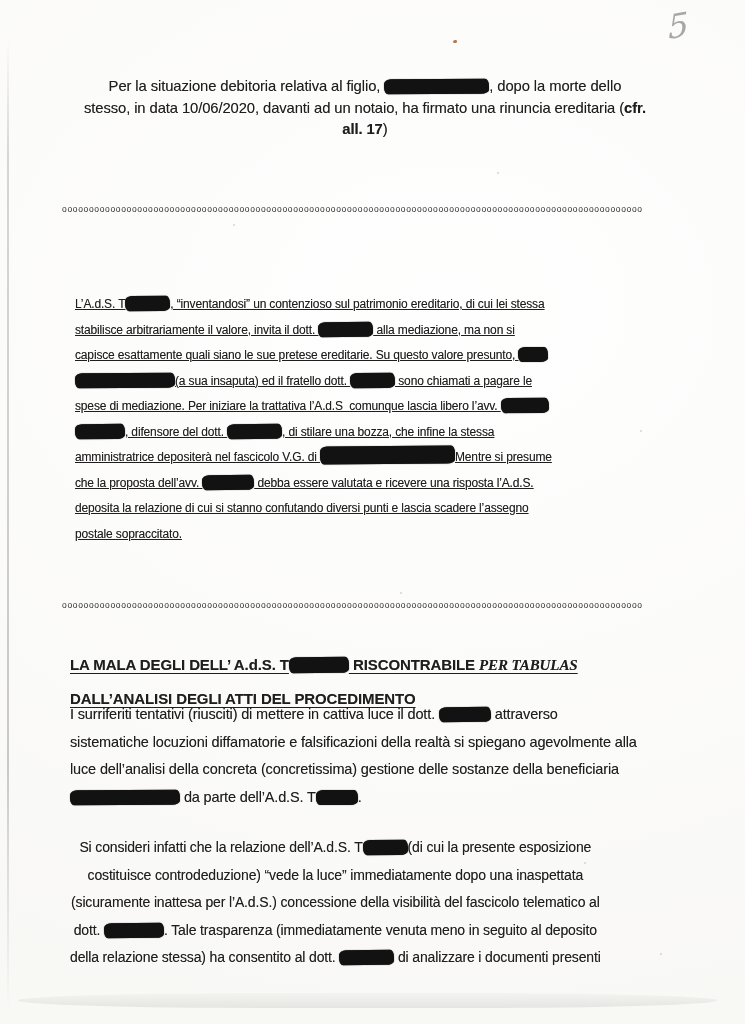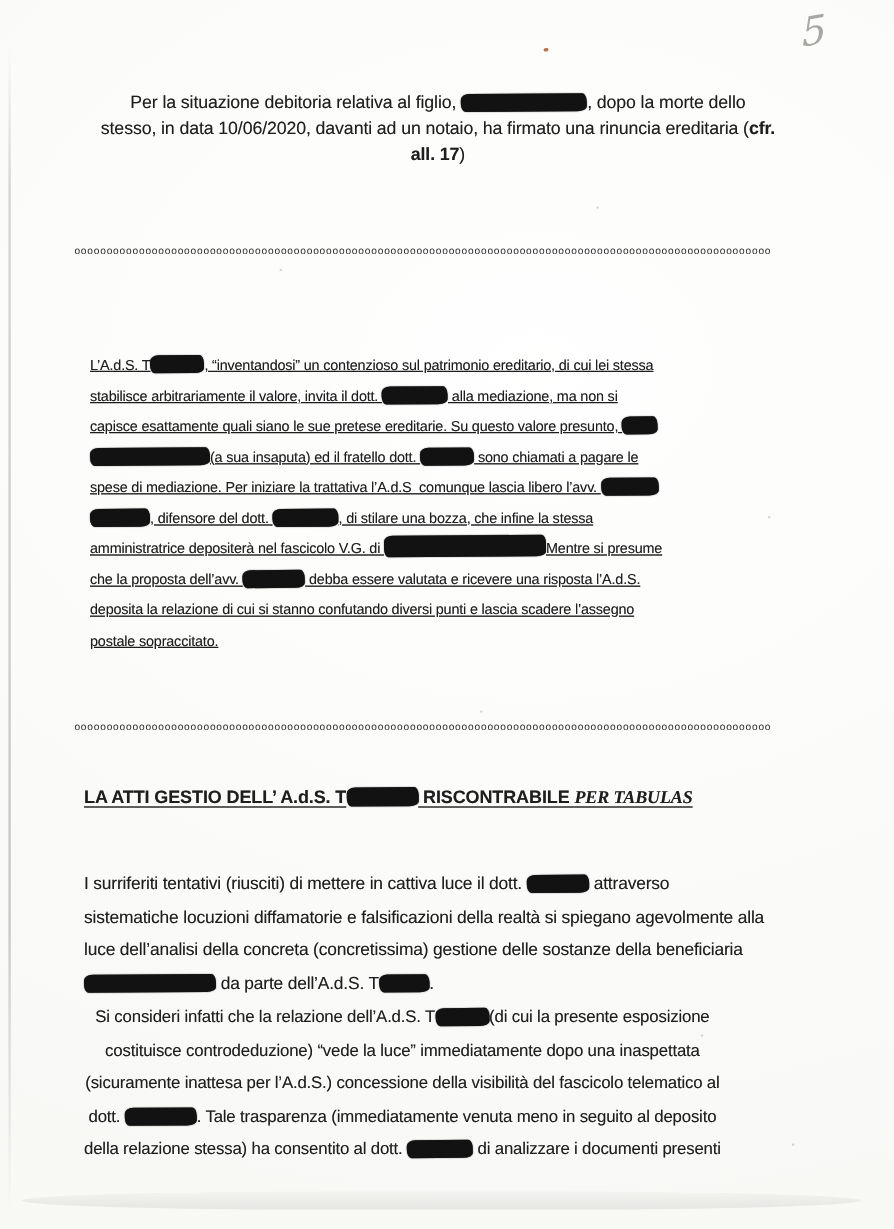--- a/index.html
+++ b/index.html
@@ -24,21 +24,21 @@
   .speck.orange{width:4px;height:3px;background:#a85a2a;opacity:.85;border-radius:60% 40% 55% 45%;}
   
   .handwritten{position:absolute;left:668px;top:6px;
     font-family:"DejaVu Serif", serif;font-style:italic;font-weight:400;
     font-size:33px;color:#93938e;transform:rotate(-10deg) skewX(-8deg);opacity:.8;}
   
   .para{position:absolute;white-space:pre;}
   .tline{white-space:pre;}
   .para1{left:84px;top:76px;font-size:14.8px;line-height:21.5px;letter-spacing:-.1px;text-align:center;}
   .para2{left:75px;top:292px;font-size:12px;line-height:25.5px;letter-spacing:-.15px;text-decoration:underline;}
-  .para3{left:70px;top:724px;font-size:14.5px;line-height:27.5px;letter-spacing:-.15px;}
+  .para3{left:70px;top:701px;font-size:14.5px;line-height:27.5px;letter-spacing:-.15px;}
   .para4{left:70px;top:834px;font-size:14px;line-height:27.5px;letter-spacing:-.15px;text-align:center;}
   .sep{position:absolute;left:62px;font-size:8.5px;letter-spacing:.65px;color:#2c2c2c;white-space:pre;margin-top:28px;}
   .sep1{top:176px;}
   .sep2{top:572px;}
   .heading1{position:absolute;left:183px;top:247px;margin:0;
     font-size:15px;font-weight:bold;letter-spacing:.1px;}
   .heading2{position:absolute;left:70px;top:648px;font-size:15px;font-weight:bold;line-height:33px;letter-spacing:-.1px;}
   .heading2 .tline{text-decoration:underline;text-decoration-thickness:1.3px;text-underline-offset:3px;}
   .bold{font-weight:bold;}
   .italic{font-style:italic;font-family:Liberation Serif, serif;}
@@ -67,21 +67,22 @@
   <div class="para para1"><div class="tline"><span>Per la situazione debitoria relativa al figlio, </span><span class="redact" style="width: 105px;"></span><span>, dopo la morte dello</span></div><div class="tline"><span>stesso, in data 10/06/2020, davanti ad un notaio, ha firmato una rinuncia ereditaria (</span><span class="bold">cfr.</span></div><div class="tline"><span class="bold">all. 17</span><span>)</span></div></div>
 
   <div class="sep sep1">oooooooooooooooooooooooooooooooooooooooooooooooooooooooooooooooooooooooooooooooooooooooooooooooooooooooooooo</div>
 
 
   <div class="para para2"><div class="tline"><span>L’A.d.S. T</span><span class="redact" style="width: 45px;"></span><span>, “inventandosi” un contenzioso sul patrimonio ereditario, di cui lei stessa</span></div><div class="tline"><span>stabilisce arbitrariamente il valore, invita il dott. </span><span class="redact" style="width: 55px;"></span><span> alla mediazione, ma non si</span></div><div class="tline"><span>capisce esattamente quali siano le sue pretese ereditarie. Su questo valore presunto, </span><span class="redact" style="width: 30px;"></span></div><div class="tline"><span class="redact" style="width: 100px;"></span><span>(a sua insaputa) ed il fratello dott. </span><span class="redact" style="width: 45px;"></span><span> sono chiamati a pagare le</span></div><div class="tline"><span>spese di mediazione. Per iniziare la trattativa l’A.d.S  comunque lascia libero l’avv. </span><span class="redact" style="width: 48px;"></span></div><div class="tline"><span class="redact" style="width: 50px;"></span><span>, difensore del dott. </span><span class="redact" style="width: 55px;"></span><span>, di stilare una bozza, che infine la stessa</span></div><div class="tline"><span>amministratrice depositerà nel fascicolo V.G. di </span><span class="redact" style="width: 135px; height: 18px;"></span><span>Mentre si presume</span></div><div class="tline"><span>che la proposta dell’avv. </span><span class="redact" style="width: 52px;"></span><span> debba essere valutata e ricevere una risposta l’A.d.S.</span></div><div class="tline"><span>deposita la relazione di cui si stanno confutando diversi punti e lascia scadere l’assegno</span></div><div class="tline"><span>postale sopraccitato.</span></div></div>
 
   <div class="sep sep2">oooooooooooooooooooooooooooooooooooooooooooooooooooooooooooooooooooooooooooooooooooooooooooooooooooooooooooo</div>
 
   <div class="heading2">
-      <div class="tline"><span>LA ATTI GESTIO DELL’ A.d.S. T</span><span class="redact" style="width: 60px; height: 16px;"></span><span> RISCONTRABILE </span><span class="italic">PER TABULAS</span></div>
+      <div class="tline"><span>LA MALA DEGLI DELL’ A.d.S. T</span><span class="redact" style="width: 60px; height: 16px;"></span><span> RISCONTRABILE </span><span class="italic">PER TABULAS</span></div>
+      <div class="tline"><span>DALL’ANALISI DEGLI ATTI DEL PROCEDIMENTO</span></div>
     </div>
 
   <div class="para para3"><div class="tline"><span>I surriferiti tentativi (riusciti) di mettere in cattiva luce il dott. </span><span class="redact" style="width: 52px;"></span><span> attraverso</span></div><div class="tline"><span>sistematiche locuzioni diffamatorie e falsificazioni della realtà si spiegano agevolmente alla</span></div><div class="tline"><span>luce dell’analisi della concreta (concretissima) gestione delle sostanze della beneficiaria</span></div><div class="tline"><span class="redact" style="width: 110px;"></span><span> da parte dell’A.d.S. T</span><span class="redact" style="width: 42px;"></span><span>.</span></div></div>
 
   <div class="para para4"><div class="tline"><span>Si consideri infatti che la relazione dell’A.d.S. T</span><span class="redact" style="width: 45px;"></span><span>(di cui la presente esposizione</span></div><div class="tline"><span>costituisce controdeduzione) “vede la luce” immediatamente dopo una inaspettata</span></div><div class="tline"><span>(sicuramente inattesa per l’A.d.S.) concessione della visibilità del fascicolo telematico al</span></div><div class="tline"><span>dott. </span><span class="redact" style="width: 60px;"></span><span>. Tale trasparenza (immediatamente venuta meno in seguito al deposito</span></div><div class="tline"><span>della relazione stessa) ha consentito al dott. </span><span class="redact" style="width: 55px;"></span><span> di analizzare i documenti presenti</span></div></div>
 
   <div class="left-crease"></div>
   <div class="bottom-shadow"></div>
 </div>
 

